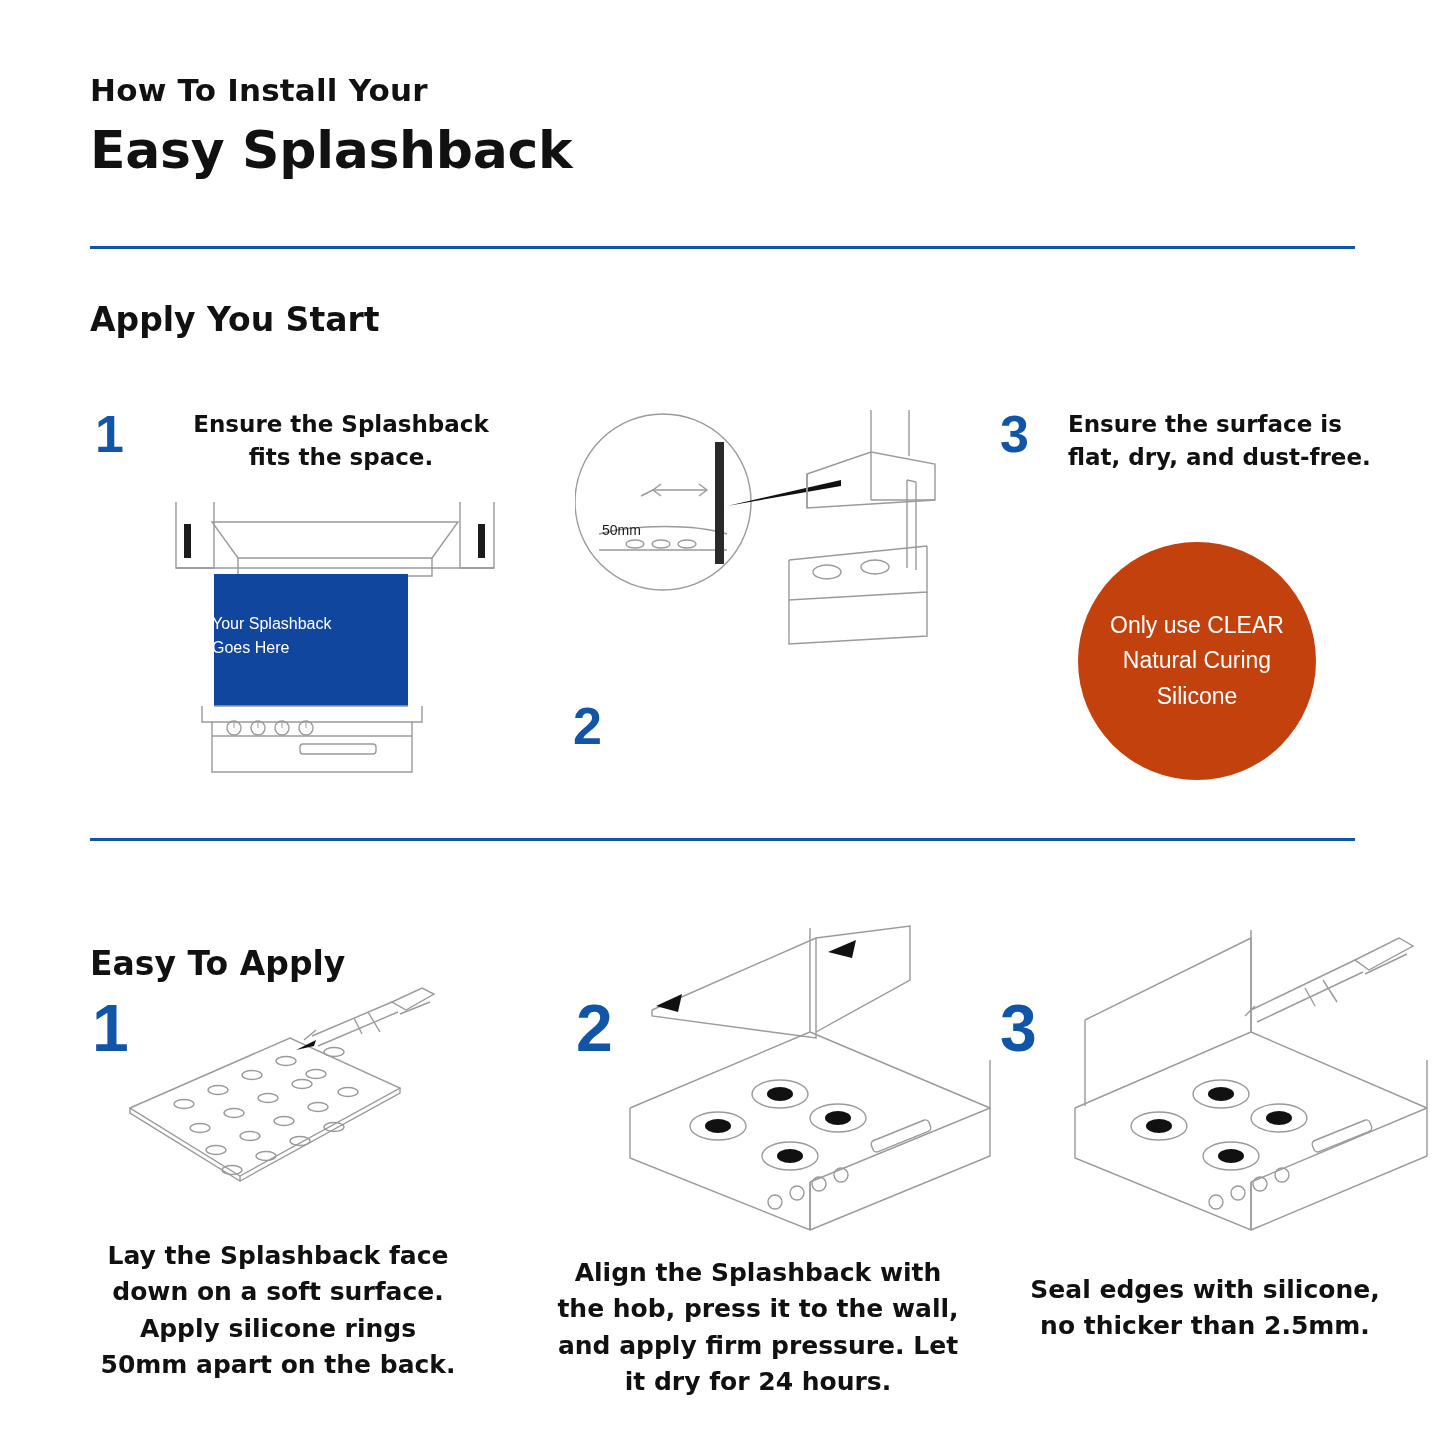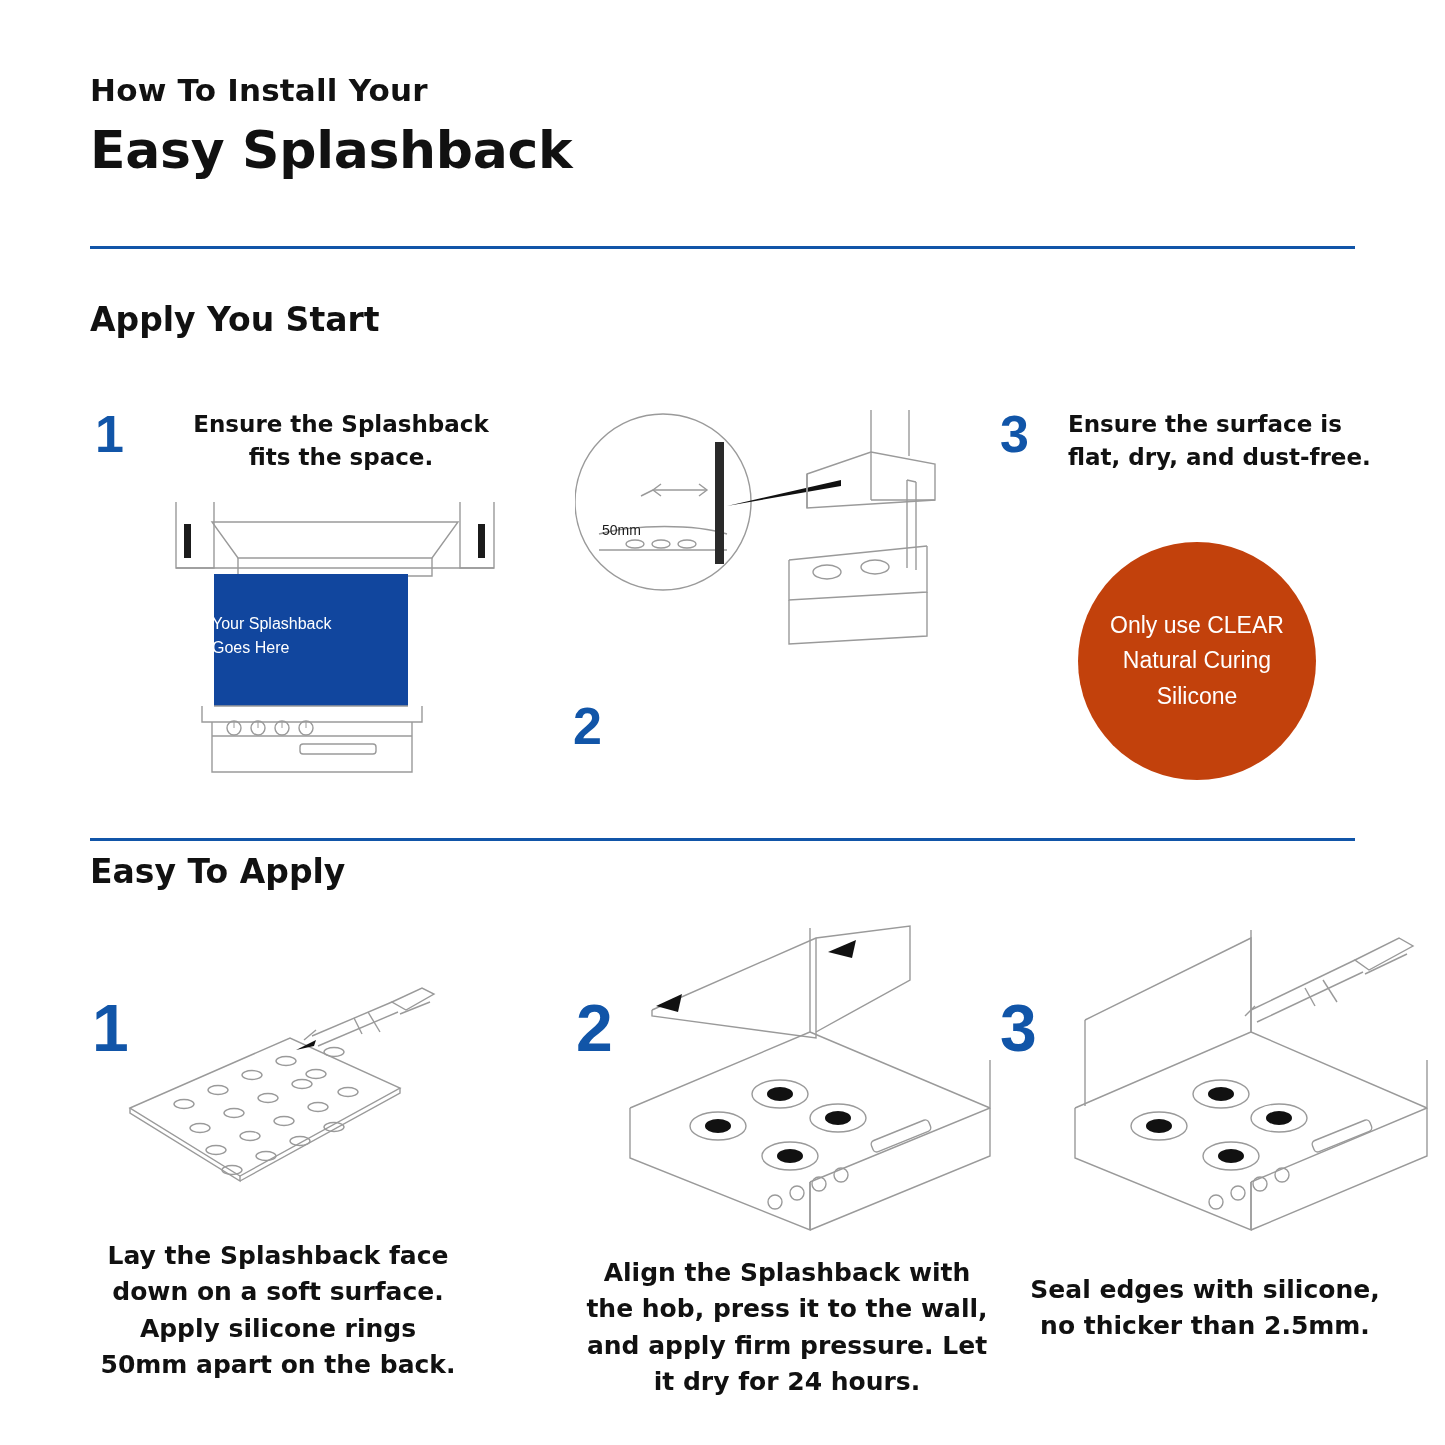--- a/index.html
+++ b/index.html
@@ -73,21 +73,21 @@
 
   
   .section-heading {
     position: absolute;
     left: 90px;
     font-size: 33px;
     font-weight: bold;
     color: #111111;
   }
   .heading-before { top: 300px; }
-  .heading-apply  { top: 852px; }
+  .heading-apply  { top: 944px; }
 
   
   .num {
     position: absolute;
     color: #1155a8;
     font-weight: bold;
     font-family: "Liberation Sans", sans-serif;
     line-height: 1;
   }
   .num-sm { font-size: 52px; }
@@ -338,21 +338,21 @@
       <g fill="#111111">
         <ellipse cx="98" cy="206" rx="13" ry="7"></ellipse>
         <ellipse cx="170" cy="236" rx="13" ry="7"></ellipse>
         <ellipse cx="218" cy="198" rx="13" ry="7"></ellipse>
         <ellipse cx="160" cy="174" rx="13" ry="7"></ellipse>
         <path d="M36 86 L62 74 L58 92 Z"></path>
         <path d="M208 32 L236 20 L232 38 Z"></path>
       </g>
     </svg>
   </div>
-  <div class="caption" style="left:577px; top:1255px; width:420px;">Align the Splashback with<br>the hob, press it to the wall,<br>and apply firm pressure. Let<br>it dry for 24 hours.</div>
+  <div class="caption" style="left:548px; top:1255px; width:420px;">Align the Splashback with<br>the hob, press it to the wall,<br>and apply firm pressure. Let<br>it dry for 24 hours.</div>
 
   <div class="num num-lg" style="left:1000px; top:995px;">3</div>
   <div class="fig" style="left:1055px; top:920px;">
     <svg width="380" height="320" viewBox="0 0 380 320" xmlns="http://www.w3.org/2000/svg">
       <g stroke="#9a9a9a" stroke-width="1.4" fill="none">
 
         <path d="M20 188 L196 112 L196 10"></path>
         <path d="M196 112 L372 188"></path>
         <path d="M30 100 L196 18 L196 112"></path>
         <path d="M30 100 L30 186"></path>

